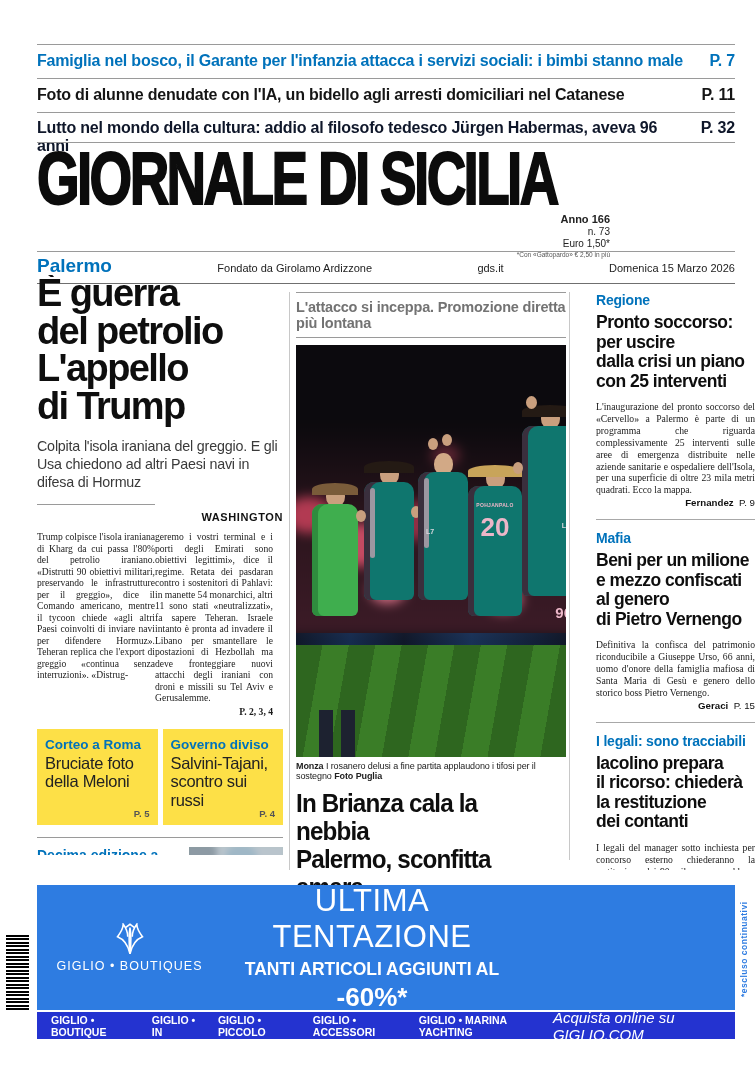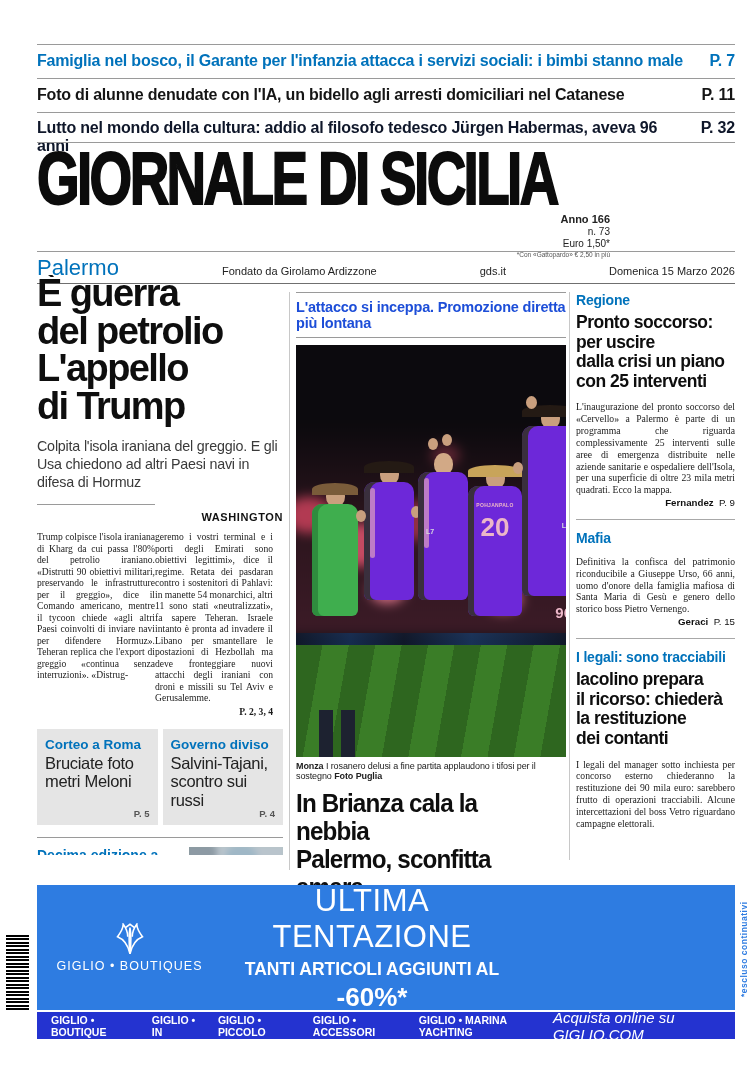--- a/index.html
+++ b/index.html
@@ -25,73 +25,73 @@
         -webkit-text-stroke:1.6px #0c0c0c;white-space:nowrap;}
   .giglio-box{position:absolute;left:620px;top:144px;width:130px;height:67px;background:#2e7ce1;
         display:flex;flex-direction:column;align-items:center;justify-content:center;color:#fff;}
   .giglio-box .gname{font-size:13px;letter-spacing:1.5px;margin-top:2px;}
   .anno{position:absolute;right:145px;top:213px;text-align:right;line-height:1.18;font-size:10px;color:#222;}
   .anno .b{font-weight:bold;font-size:11px;}
   .anno .note{font-size:6.5px;color:#555;margin-top:1px;}
 
   .dateline{position:absolute;left:37px;top:255px;width:698px;display:flex;align-items:baseline;
         justify-content:space-between;font-size:11px;color:#222;}
-  .edition{font-size:22px;font-weight:normal;color:#0072bb;}
+  .edition{font-size:19px;font-weight:bold;color:#0072bb;}
 
   
   .lead-hl{font-size:38px;line-height:0.99;font-weight:bold;letter-spacing:-1.6px;color:#0e0e0e;}
   .lead-sub{font-size:14.3px;line-height:1.25;color:#3a3a3a;margin-top:13px;letter-spacing:-0.2px;}
   .dateline-label{font-size:11px;font-weight:bold;letter-spacing:0.6px;text-align:right;}
   .bodycols{display:flex;margin-top:8px;}
   .bodycols .col{width:118px;font-size:9.6px;line-height:1.2;text-align:justify;color:#1a1a1a;}
   .lead-pages{text-align:right;font-weight:bold;font-size:9.6px;margin-top:2px;}
 
   .grayboxes{display:flex;gap:5px;}
-  .graybox{width:105px;height:82px;background:#e5e5e5;padding:8px 8px 6px 8px;position:relative;}
+  .graybox{width:105px;height:82px;background:#fde047;padding:8px 8px 6px 8px;position:relative;}
   .graybox .k{font-size:13.5px;font-weight:bold;color:#0072bb;}
   .graybox .t{font-size:16.5px;line-height:1.12;color:#222;margin-top:2px;letter-spacing:-0.3px;}
   .graybox .p{position:absolute;right:8px;bottom:6px;font-size:9.5px;font-weight:bold;color:#555;}
 
   .strapapa{display:flex;gap:8px;}
   .strapapa .k{font-size:14px;font-weight:bold;color:#0072bb;}
   .mini-photo{width:94px;height:64px;flex:0 0 auto;position:relative;overflow:hidden;background:#7ab648;}
   .mini-photo .blobs{position:absolute;inset:-6px;filter:blur(3px);
      background:
        radial-gradient(14px 10px at 15% 70%,#57d13f 0 60%,transparent 61%),
        radial-gradient(16px 12px at 45% 80%,#6fe04a 0 60%,transparent 61%),
        radial-gradient(13px 10px at 75% 72%,#49c23a 0 60%,transparent 61%),
        radial-gradient(12px 9px at 90% 85%,#63d845 0 60%,transparent 61%),
        radial-gradient(10px 8px at 30% 88%,#2f8f2f 0 60%,transparent 61%),
        radial-gradient(26px 20px at 55% 20%,#9fb7c6 0 60%,transparent 61%),
        radial-gradient(30px 24px at 15% 15%,#8d9aa4 0 60%,transparent 61%),
        linear-gradient(#b9c4cc 0 35%,#79b648 36%);}
 
   
-  .mid-kicker{font-size:14.5px;font-weight:bold;color:#1d4ed8;letter-spacing:-0.2px;}
+  .mid-kicker{font-size:14.5px;font-weight:bold;color:#737373;letter-spacing:-0.2px;}
   .photo{position:relative;width:270px;height:412px;overflow:hidden;background:#120f14;}
   .ph-crowd{position:absolute;left:-10px;right:-10px;top:-10px;height:300px;filter:blur(6px);
      background:
        radial-gradient(40px 30px at 8% 60%,#b23a52 0 60%,transparent 61%),
        radial-gradient(50px 36px at 25% 70%,#c44a62 0 60%,transparent 61%),
        radial-gradient(44px 32px at 45% 62%,#8f2f44 0 60%,transparent 61%),
        radial-gradient(52px 38px at 66% 70%,#c2536b 0 60%,transparent 61%),
        radial-gradient(46px 34px at 88% 64%,#b03c55 0 60%,transparent 61%),
        radial-gradient(30px 22px at 35% 85%,#d87287 0 60%,transparent 61%),
        radial-gradient(30px 22px at 75% 88%,#d87287 0 60%,transparent 61%),
        radial-gradient(24px 18px at 55% 40%,#5a2330 0 60%,transparent 61%),
        linear-gradient(#0c0a0e 0 30%,#2a141c 60%,#3c1b27 100%);}
   .ph-band{position:absolute;left:0;right:0;top:288px;height:14px;background:
        linear-gradient(90deg,#0e1a2e,#15335c 20%,#0e1a2e 40%,#193a66 65%,#0e1a2e 100%);opacity:.8;}
   .ph-grass{position:absolute;left:0;right:0;bottom:0;height:112px;
        background:repeating-linear-gradient(100deg,#2e661f 0 26px,#3a7d27 26px 52px);}
   .player{position:absolute;}
   .head{width:19px;height:22px;border-radius:50% 50% 46% 46%;background:#c99f7e;margin:0 auto;}
   .hair{position:absolute;top:-2px;left:0;right:0;height:12px;border-radius:50% 50% 0 0;background:#241a14;}
   .hair.blond{background:#c8a45a;}
-  .torso{width:50px;height:118px;border-radius:10px 10px 6px 6px;background:#6d28d9;margin-top:-3px;
+  .torso{width:50px;height:118px;border-radius:10px 10px 6px 6px;background:#0f766e;margin-top:-3px;
          position:relative;box-shadow:inset 6px 0 0 #3a2f3d;}
   .torso .trim{position:absolute;top:6px;left:6px;width:5px;height:70px;background:#e8a9bd;opacity:.65;border-radius:3px;}
   .hand{position:absolute;width:10px;height:12px;border-radius:50%;background:#c99f7e;}
   .jnum{position:absolute;color:#ecb6c8;font-weight:bold;text-align:center;width:100%;}
   .jname{position:absolute;top:16px;width:100%;text-align:center;color:#ecb6c8;font-size:5px;font-weight:bold;letter-spacing:0.3px;}
   .patch{position:absolute;color:#d8d8de;font-size:7px;font-weight:bold;}
   .legs{position:absolute;bottom:-54px;left:7px;width:36px;height:56px;
         background:linear-gradient(90deg,#1d2230 0 14px,transparent 14px 22px,#1d2230 22px 36px);}
   .caption{font-size:9px;color:#222;margin-top:4px;letter-spacing:-0.1px;}
   .caption b{font-weight:bold;}
@@ -184,21 +184,21 @@
       <div class="col">Trump colpisce l'isola iraniana di Kharg da cui passa l'80% del petrolio iraniano. «Distrutti 90 obiettivi militari, preservando le infrastrutture per il greggio», dice il Comando americano, mentre il tycoon chiede «agli altri Paesi coinvolti di inviare navi per difendere Hormuz». Teheran replica che l'export di greggio «continua senza interruzioni». «Distrug-</div>
       <div class="col">
         <span>geremo i vostri terminal e i porti degli Emirati sono obiettivi legittimi», dice il regime. Retata dei pasdaran contro i sostenitori di Pahlavi: in manette 54 monarchici, altri 11 sono stati «neutralizzati», fa sapere Teheran. Israele intanto è pronta ad invadere il Libano per smantellare le postazioni di Hezbollah ma deve fronteggiare nuovi attacchi degli iraniani con droni e missili su Tel Aviv e Gerusalemme.</span>
         <div class="lead-pages">P. 2, 3, 4</div>
       </div>
     </div>
     <div class="grayboxes" style="margin-top:12px;">
       <div class="graybox">
         <div class="k">Corteo a Roma</div>
         <div class="t ml">Bruciate foto
-metri Meloni</div>
+della Meloni</div>
         <div class="p">P. 5</div>
       </div>
       <div class="graybox">
         <div class="k">Governo diviso</div>
         <div class="t ml">Salvini-Tajani,
 scontro sui russi</div>
         <div class="p">P. 4</div>
       </div>
     </div>
     <div style="height:1px;background:#9a9a9a;width:246px;margin:12px 0 9px 0;"></div>
@@ -296,33 +296,37 @@
     <div class="mid-hl" style="margin-top:8px;">In Brianza cala la nebbia
 Palermo, sconfitta amara</div>
     <div class="mid-sub">Il Monza vince 3-0 come all'andata e vola a +6 in classifica</div>
     <div class="mid-byline">
       <span>Butera, Orifici, A. Arena</span>&nbsp;&nbsp;<span>P. 42-43</span>
     </div>
   </div>
 
   <div class="vline" style="left:569px;top:292px;height:568px;"></div>
 
-  <div class="abs" style="left:576px;top:292px;width:159px;height:578px;overflow:hidden;">
+  <div class="abs" style="left:596px;top:292px;width:159px;height:578px;overflow:hidden;">
     <div class="r-art">
       <div class="k">Regione</div>
       <div class="h ml">Pronto soccorso:
 per uscire
 dalla crisi un piano
 con 25 interventi</div>
       <div class="b serif">L'inaugurazione del pronto soccorso del «Cervello» a Palermo è parte di un programma che riguarda complessivamente 25 interventi sulle aree di emergenza distribuite nelle aziende sanitarie e ospedaliere dell'Isola, per una superficie di oltre 23 mila metri quadrati. Ecco la mappa.</div>
       <div class="by"><b>Fernandez</b>&nbsp;&nbsp;<span>P. 9</span></div>
     </div>
     <div class="r-rule"></div>
     <div class="r-art">
       <div class="k">Mafia</div>
+      <div class="h ml">Beni per un milione
+e mezzo confiscati
+al genero
+di Pietro Vernengo</div>
       <div class="b serif">Definitiva la confisca del patrimonio riconducibile a Giuseppe Urso, 66 anni, uomo d'onore della famiglia mafiosa di Santa Maria di Gesù e genero dello storico boss Pietro Vernengo.</div>
       <div class="by"><b>Geraci</b>&nbsp;&nbsp;<span>P. 15</span></div>
     </div>
     <div class="r-rule"></div>
     <div class="r-art">
       <div class="k">I legali: sono tracciabili</div>
       <div class="h ml">Iacolino prepara
 il ricorso: chiederà
 la restituzione
 dei contanti</div>

